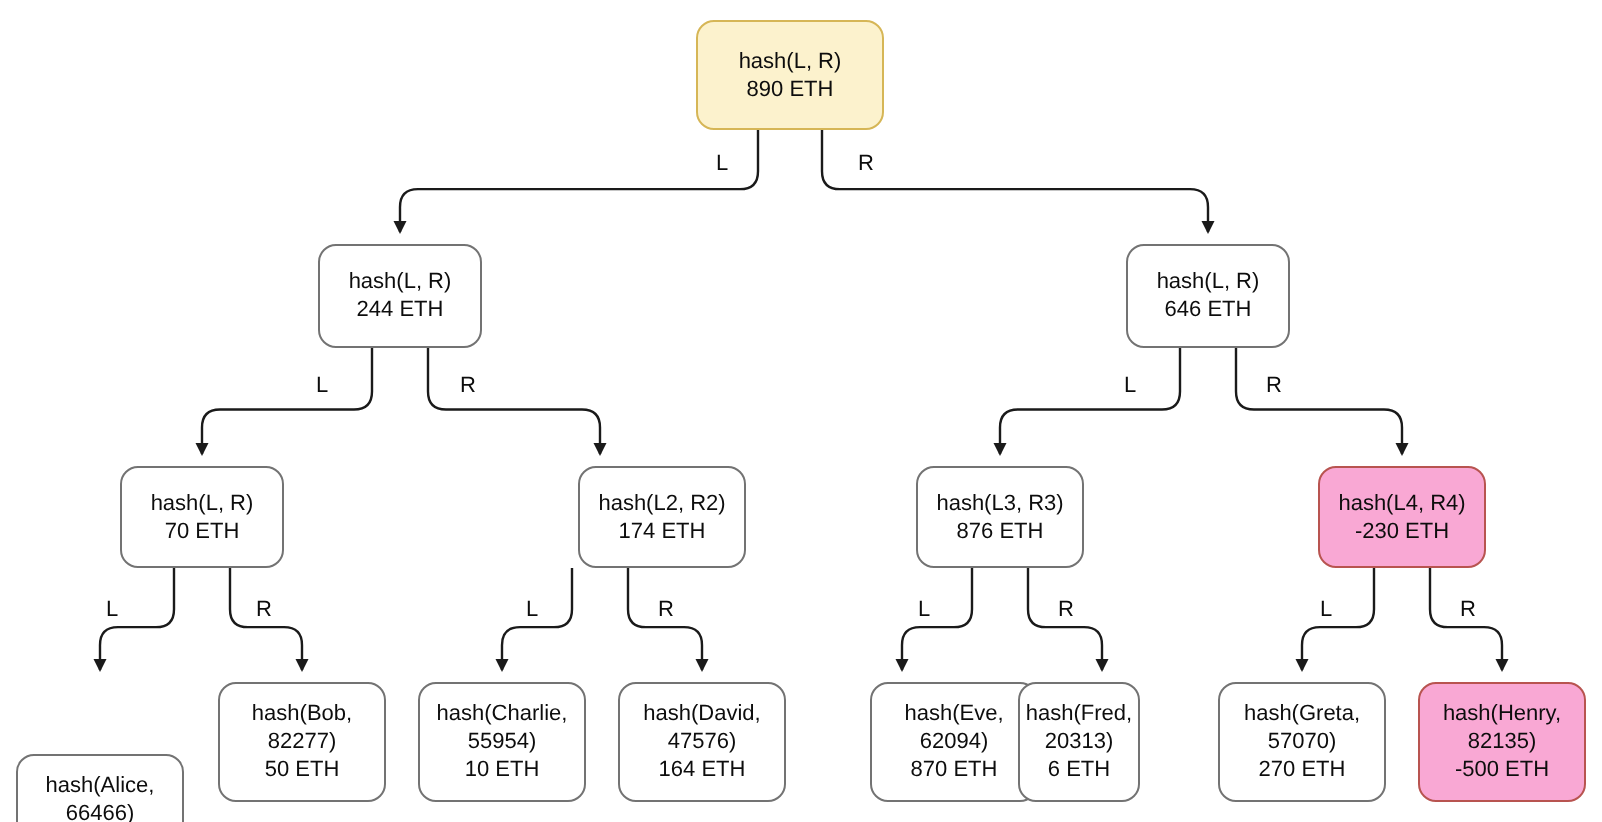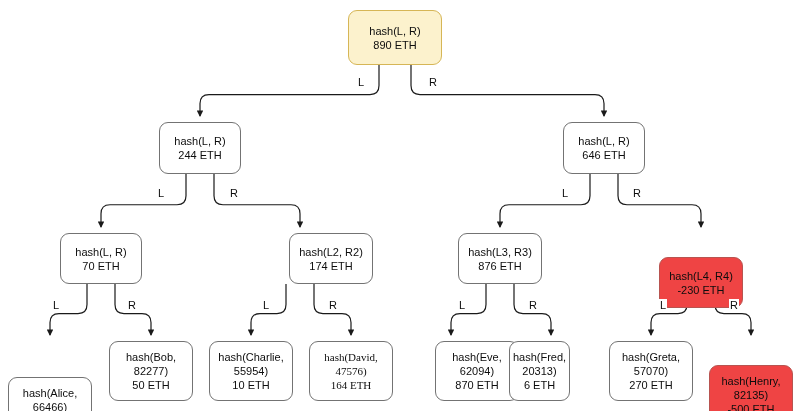--- a/index.html
+++ b/index.html
@@ -36,23 +36,22 @@
     line-height: 14px;
     color: #0d0d0d;
     text-align: center;
     z-index: 2;
   }
   .node.root {
     background: #fcf2cd;
     border-color: #d6b656;
   }
   .node.alert {
-    background: #ef4444;
+    background: #f9a8d4;
     border-color: #b85450;
-    margin-top: 24px;
   }
   .node .line {
     white-space: nowrap;
   }
   .edge-label {
     position: absolute;
     font-size: 11px;
     line-height: 12px;
     color: #0d0d0d;
     background: #ffffff;
@@ -125,21 +124,21 @@
       <div class="node" style="left: 109px; top: 341px; width: 84px; height: 60px;">
         <span class="line">hash(Bob,</span>
         <span class="line">82277)</span>
         <span class="line">50 ETH</span>
       </div>
       <div class="node" style="left: 209px; top: 341px; width: 84px; height: 60px;">
         <span class="line">hash(Charlie,</span>
         <span class="line">55954)</span>
         <span class="line">10 ETH</span>
       </div>
-      <div class="node" style="left: 309px; top: 341px; width: 84px; height: 60px; font-family: Liberation Serif, serif;">
+      <div class="node" style="left: 309px; top: 341px; width: 84px; height: 60px;">
         <span class="line">hash(David,</span>
         <span class="line">47576)</span>
         <span class="line">164 ETH</span>
       </div>
       <div class="node" style="left: 409px; top: 341px; width: 84px; height: 60px; margin-left: 26px;">
         <span class="line">hash(Eve,</span>
         <span class="line">62094)</span>
         <span class="line">870 ETH</span>
       </div>
       <div class="node" style="left: 509px; top: 341px; width: 61px; height: 60px;">

